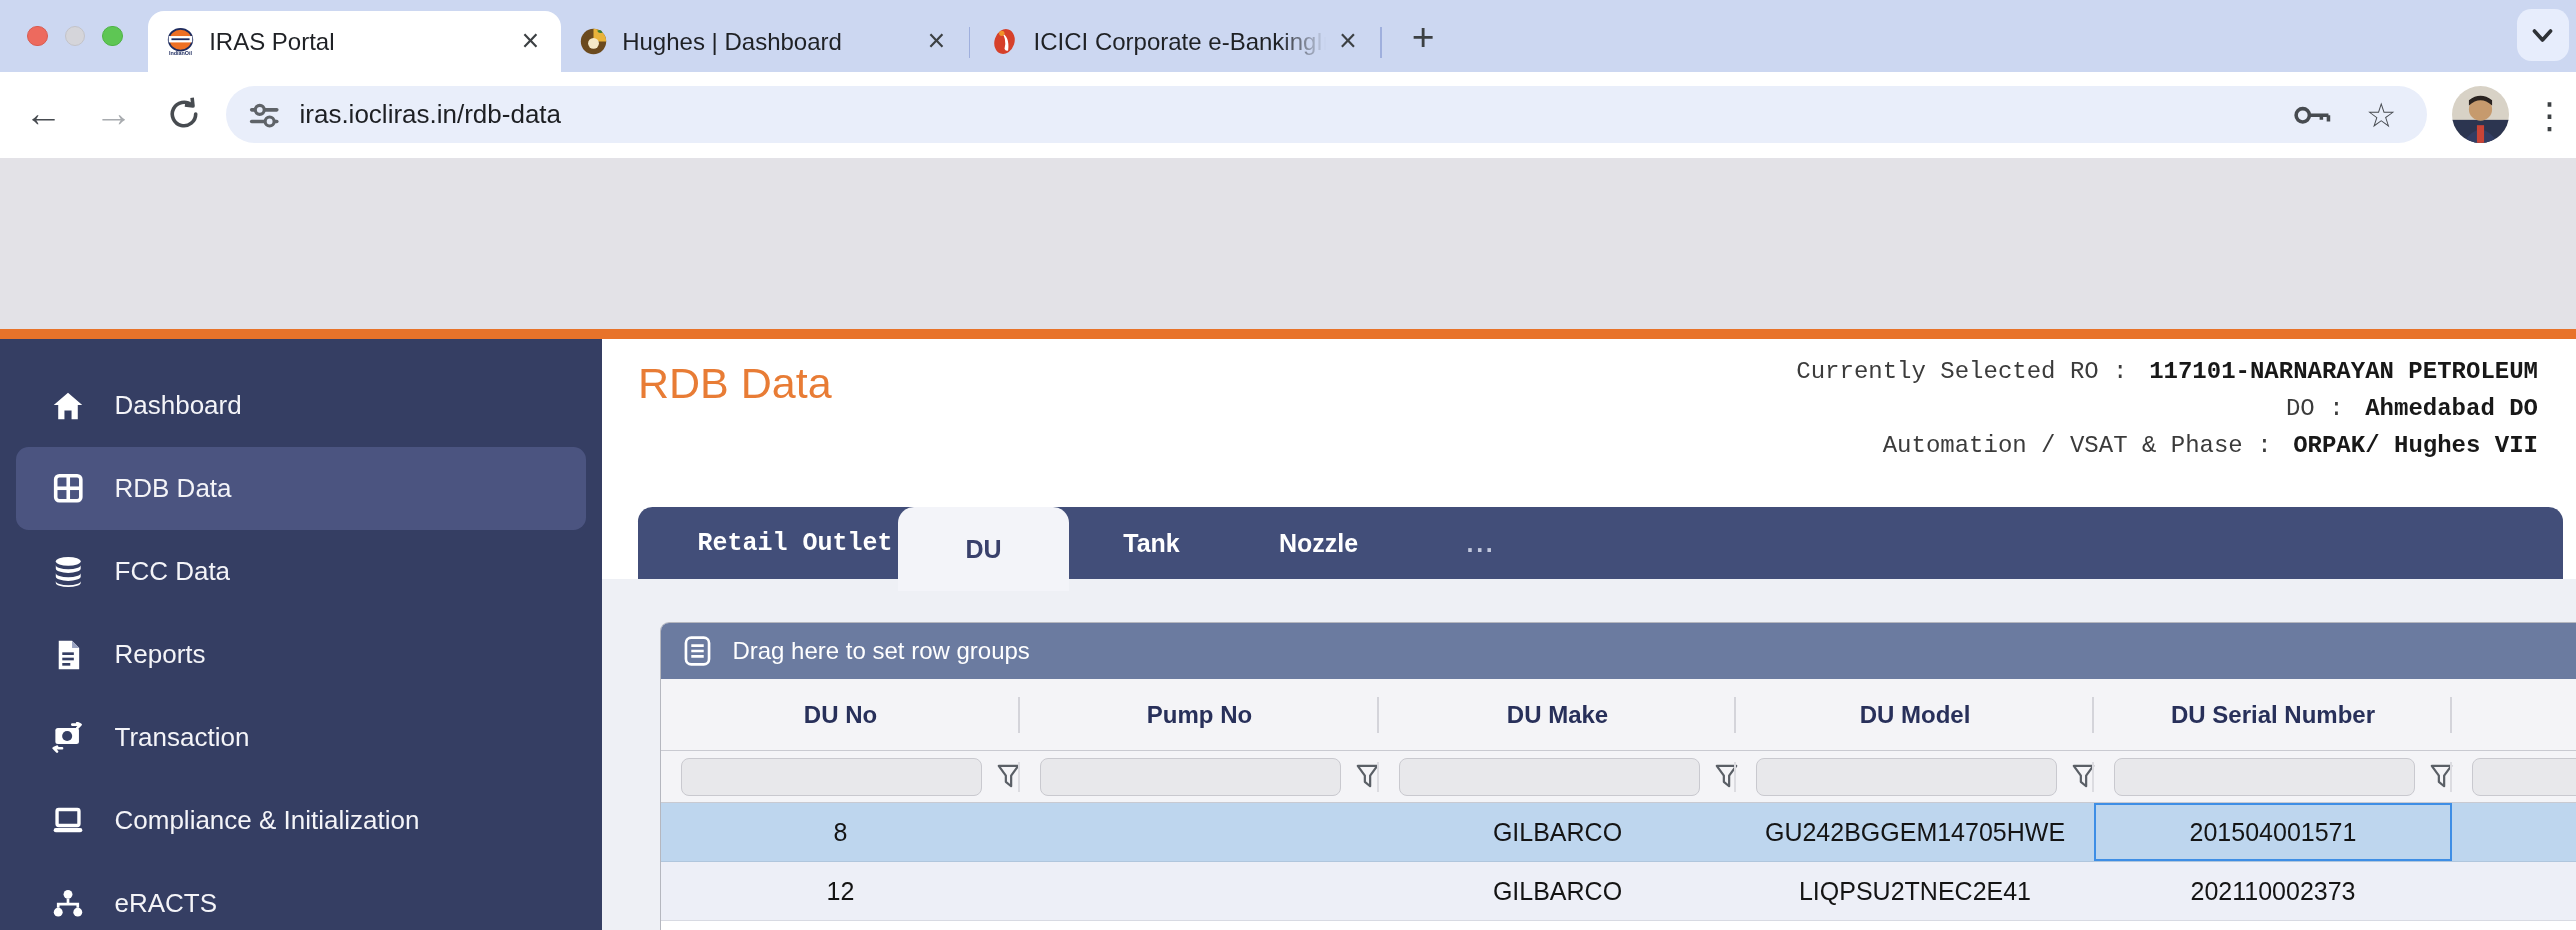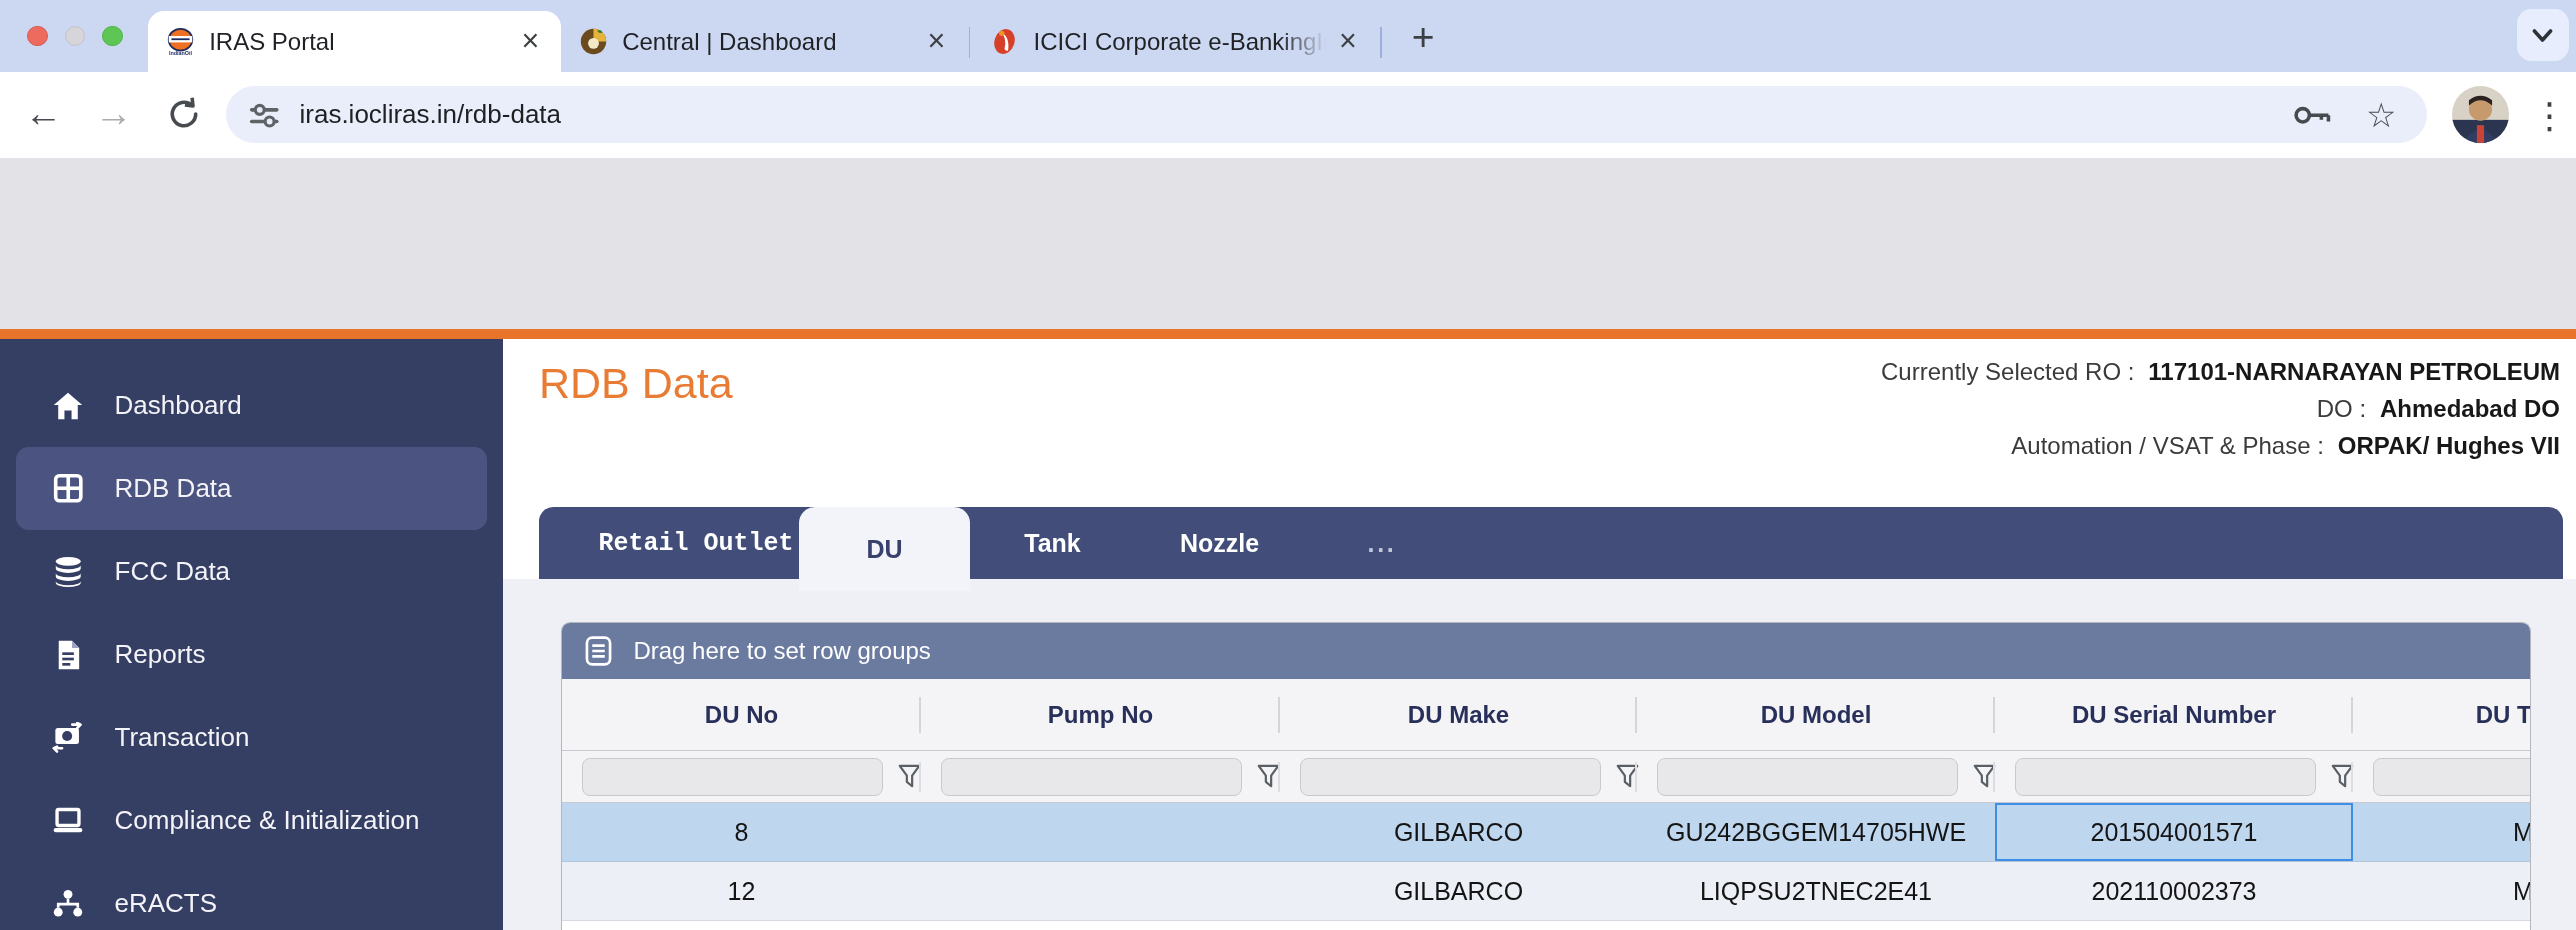--- a/index.html
+++ b/index.html
@@ -51,29 +51,29 @@
   .titleblock { position:absolute; left:480px; top:182px; }
   .apptitle { font-size:37px; font-weight:bold; color:#1d2b5e; line-height:45px; }
   .appsub { font-size:26px; color:#20284a; line-height:38px; }
   .applast { font-size:22.4px; color:#23232c; line-height:32px; }
   .headbtns { position:absolute; right:20.6px; top:203px; display:flex; gap:22.4px; }
   .circlebtn { width:72px; height:72px; border-radius:50%; background:#fff; border:0.9px solid #cfcfd6; display:flex; align-items:center; justify-content:center; }
   .orangebar { position:absolute; left:0; top:329px; width:2576px; height:10.8px; background:#e8732a; }
 
   
   .bodyrow { position:absolute; left:0; top:339px; width:2576px; height:591px; display:flex; }
-  .sidebar { width:503px; height:100%; background:#353e63; flex:none; padding-top:25px; }
+  .sidebar { width:602px; height:100%; background:#353e63; flex:none; padding-top:25px; }
   .sideitem { height:83px; display:flex; align-items:center; margin:0 16px; border-radius:12.6px; color:#f4f4f8; }
   .sideitem.active { background:#4b5480; }
   .sideicon { width:32px; height:32px; margin:0 0 0 36px; flex:none; display:flex; align-items:center; justify-content:center;}
   .sidelabel { font-size:26px; margin-left:30.5px; white-space:nowrap; }
 
   .main { position:relative; flex:1; background:#fff; overflow:hidden; }
   .pagetitle { position:absolute; left:36px; top:20px; font-size:43px; color:#e87c35; letter-spacing:0px; }
-  .roinfo { position:absolute; right:16px; top:14.4px; text-align:right; }
+  .roinfo { position:absolute; right:38px; top:14.4px; text-align:right;font-family:Liberation Mono, monospace; }
   .roline { font-size:24px; line-height:37px; color:#3b3b3b; white-space:nowrap; }
   .roline b { color:#181818; margin-left:7.2px; }
 
   .tabbar { position:absolute; left:36px; right:13.5px; top:168px; height:72px; background:#424e79; border-radius:14.4px 14.4px 0 0; display:flex; padding-left:54px; }
   .ctab { height:72px; display:flex; align-items:center; justify-content:center; font-size:25px; font-weight:bold; color:#fff; }
   .ctab.w1{width:206px;font-family:Liberation Mono, monospace;} .ctab.w2{width:165px;} .ctab.w3{width:171px;} .ctab.w4{width:169px;} .ctab.w5{width:156px; color:#c3c9dd; letter-spacing:2.7px;}
   .ctab.active { background:#f3f4f9; color:#39406b; border-radius:16px 16px 0 0; height:84px; z-index:3; }
 
   .panel { position:absolute; left:0; right:0; top:240px; bottom:0; background:#eef0f5; }
 
@@ -122,21 +122,21 @@
       <span class="tabclose">×</span>
     </div>
 
     <div class="btab inactive">
       <svg class="favicon" viewBox="0 0 32 32">
         <circle cx="16" cy="16" r="14" fill="#6b4a1e"></circle>
         <path d="M16 2 A14 14 0 0 1 30 16 L16 16 Z" fill="#e8b33a"></path>
         <circle cx="16" cy="18" r="6" fill="#f4e9c8"></circle>
         <path d="M20 4 q4 -2 6 2 q-4 2 -6 -2" fill="#3d7d33"></path>
       </svg>
-      <span class="btab-title">Central | Dashboard</span>
+      <span class="btab-title">Hughes | Dashboard</span>
       <span class="tabclose">×</span>
     </div>
 
     <div class="tabsep"></div>
 
     <div class="btab inactive">
       <svg class="favicon" viewBox="0 0 32 32">
         <ellipse cx="16" cy="16" rx="11" ry="14" fill="#d6402a" transform="rotate(18 16 16)"></ellipse>
         <path d="M12 6 q10 4 8 20 q-3 1 -4 -2 q3 -12 -4 -18" fill="#fff"></path>
         <circle cx="13" cy="7" r="3" fill="#f0932a"></circle>

